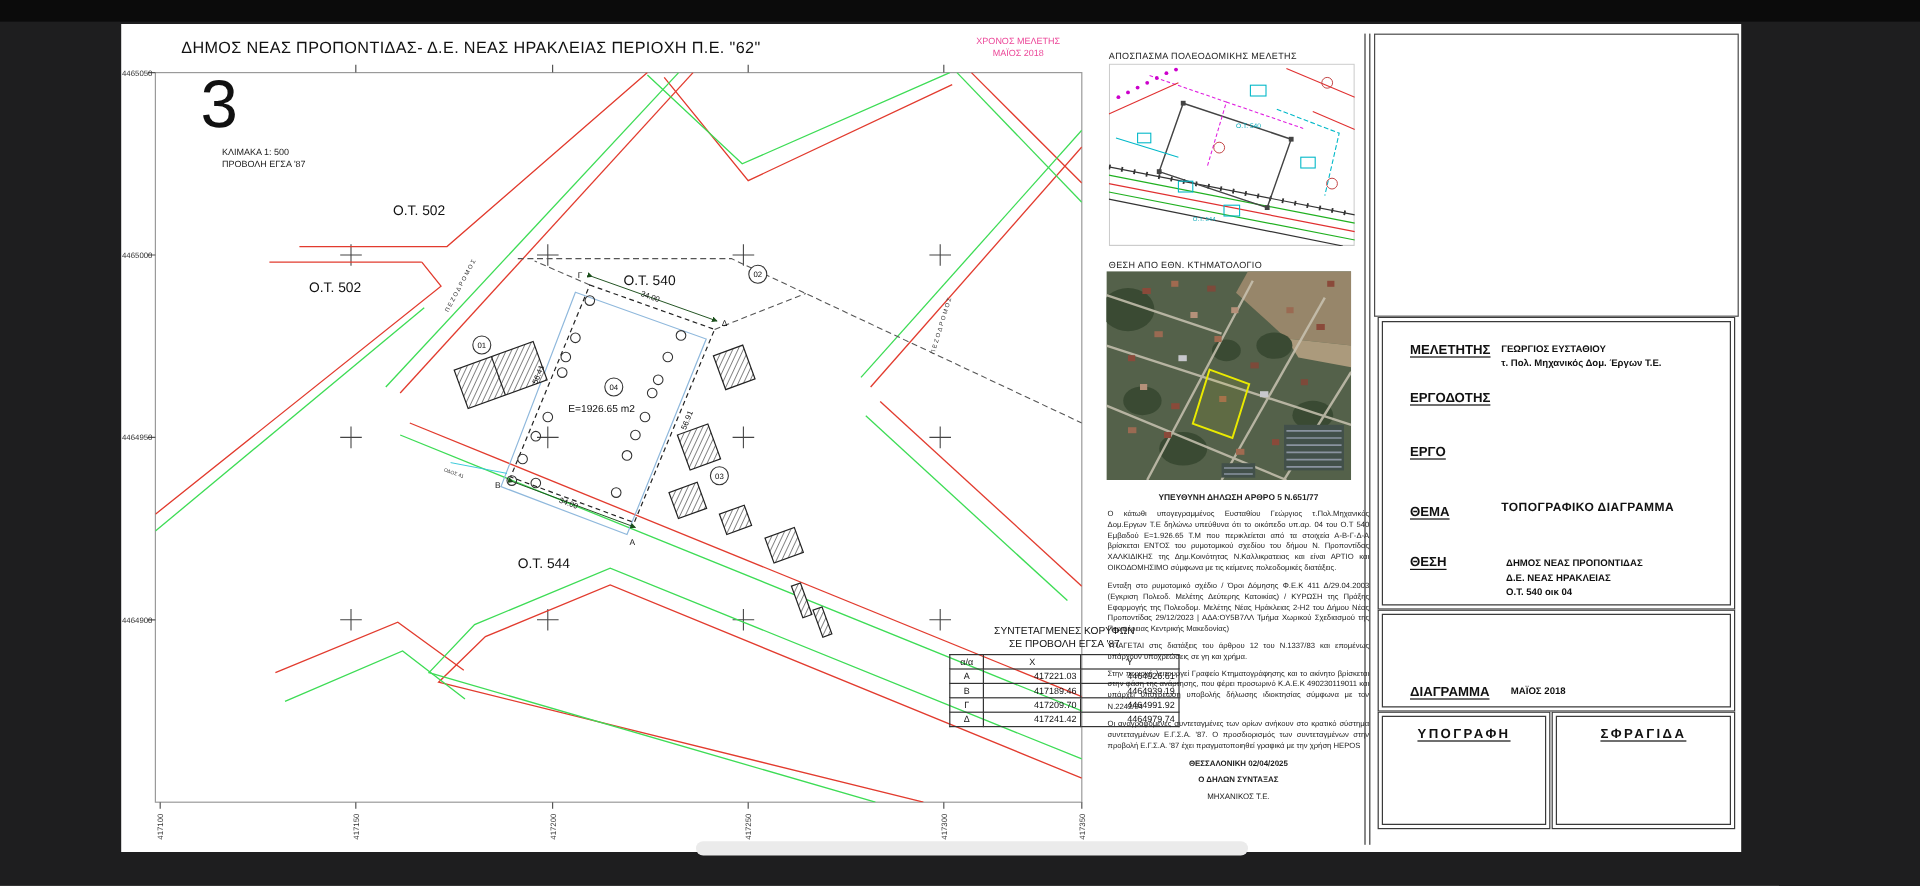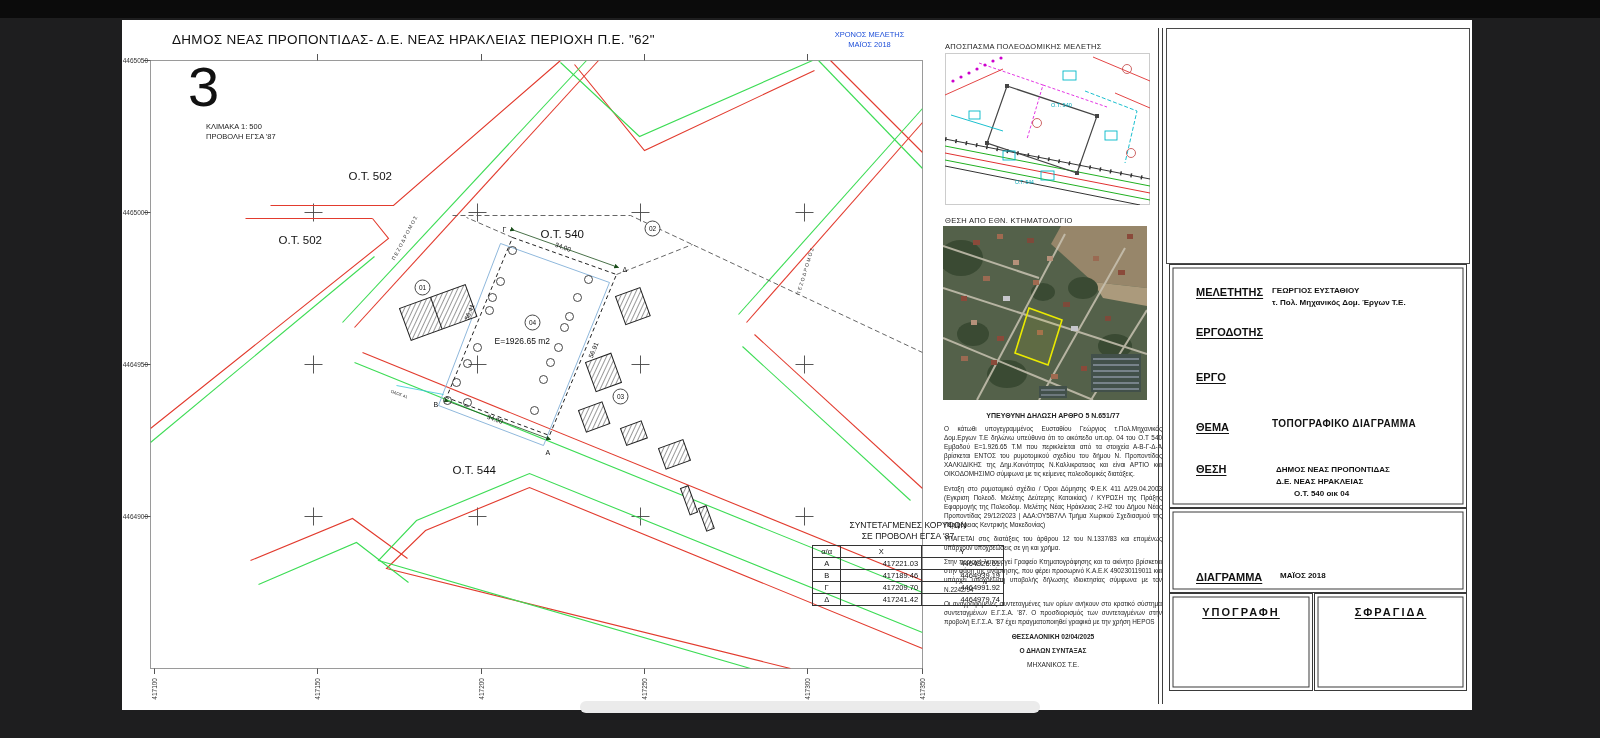--- a/index.html
+++ b/index.html
@@ -1,21 +1,21 @@
 <!DOCTYPE html>
 <html><head>
 <meta charset="utf-8">
 <style>
   html,body{margin:0;padding:0;background:#1b1b1c;}
   .stage{position:relative;width:1600px;height:738px;background:#1e1e1f;overflow:hidden;
          font-family:"Liberation Sans","DejaVu Sans",sans-serif;}
   .topstrip{position:absolute;left:0;top:0;width:1600px;height:18px;background:#0b0b0b;}
-  .sheet{position:absolute;left:122px;top:20px;width:1350px;height:690px;background:#ffffff;}
+  .sheet{position:absolute;left:101px;top:20px;width:1350px;height:690px;background:#ffffff;}
   .sheet-title{position:absolute;left:50px;top:12px;font-size:13.5px;color:#111;letter-spacing:.3px;white-space:nowrap;}
-  .study-time{position:absolute;left:690px;top:10px;width:115px;text-align:center;color:#1d4ed8;}
+  .study-time{position:absolute;left:690px;top:10px;width:115px;text-align:center;color:#ec4899;}
   .study-time div{font-size:7.5px;line-height:10px;}
   .sheet-number{position:absolute;left:66px;top:34px;font-size:56px;color:#111;font-weight:400;}
   .scale-block{position:absolute;left:46px;top:102px;color:#222;}
   .scale-block div{font-size:7.5px;line-height:9.5px;padding-left:38px;}
   .map-svg{position:absolute;left:0;top:28px;}
   .coords{position:absolute;left:690px;top:500px;width:192px;color:#111;}
   .coords .t{font-size:8.5px;text-align:center;line-height:11px;}
   .coords table{border-collapse:collapse;margin:3px auto 0 auto;}
   .coords th,.coords td{border:1px solid #333;font-size:7.5px;font-weight:400;
      padding:0 3px;height:11px;text-align:center;}
@@ -417,21 +417,21 @@
       <div class="tb-label" style="left:26px;top:21px;">ΜΕΛΕΤΗΤΗΣ</div>
       <div class="tb-val" style="left:102px;top:21px;">ΓΕΩΡΓΙΟΣ ΕΥΣΤΑΘΙΟΥ</div>
       <div class="tb-val" style="left:102px;top:33px;">τ. Πολ. Μηχανικός Δομ. Έργων Τ.Ε.</div>
       <div class="tb-label" style="left:26px;top:61px;">ΕΡΓΟΔΟΤΗΣ</div>
       <div class="tb-label" style="left:26px;top:106px;">ΕΡΓΟ</div>
       <div class="tb-label" style="left:26px;top:156px;">ΘΕΜΑ</div>
       <div class="tb-val tb-big" style="left:102px;top:153px;">ΤΟΠΟΓΡΑΦΙΚΟ ΔΙΑΓΡΑΜΜΑ</div>
       <div class="tb-label" style="left:26px;top:198px;">ΘΕΣΗ</div>
       <div class="tb-val" style="left:106px;top:200px;">ΔΗΜΟΣ ΝΕΑΣ ΠΡΟΠΟΝΤΙΔΑΣ</div>
       <div class="tb-val" style="left:106px;top:212px;">Δ.Ε. ΝΕΑΣ ΗΡΑΚΛΕΙΑΣ</div>
-      <div class="tb-val" style="left:106px;top:224px;margin-left:18px;">Ο.Τ. 540   οικ 04</div>
+      <div class="tb-val" style="left:106px;top:224px;">Ο.Τ. 540   οικ 04</div>
     </div>
 
     <div class="tb-box" style="left:1047px;top:488px;width:296px;height:83px;">
       <div class="tb-label" style="left:26px;top:62px;">ΔΙΑΓΡΑΜΜΑ</div>
       <div class="tb-val" style="left:110px;top:62px;">ΜΑΪΟΣ  2018</div>
     </div>
 
     <div class="tb-box" style="left:1047px;top:573px;width:142px;height:96px;">
       <div class="tb-label tb-center" style="left:0;top:12px;">ΥΠΟΓΡΑΦΗ</div>
     </div>

